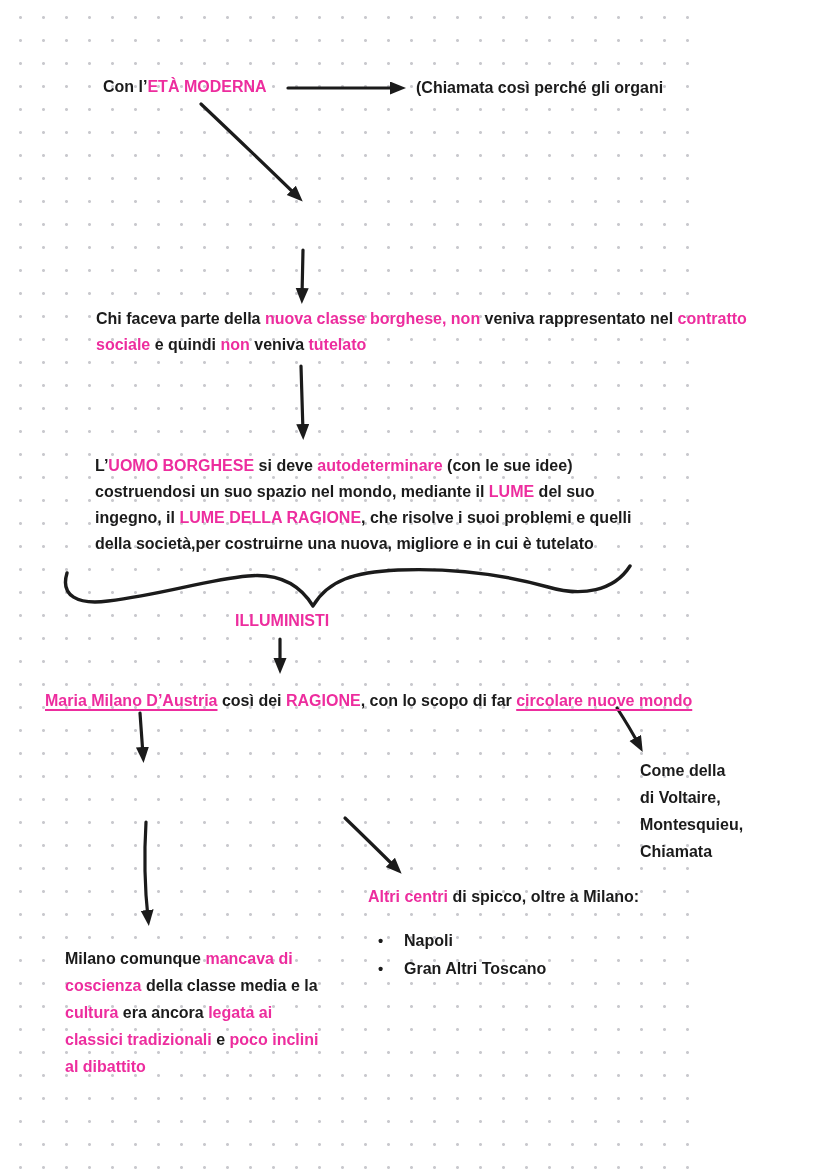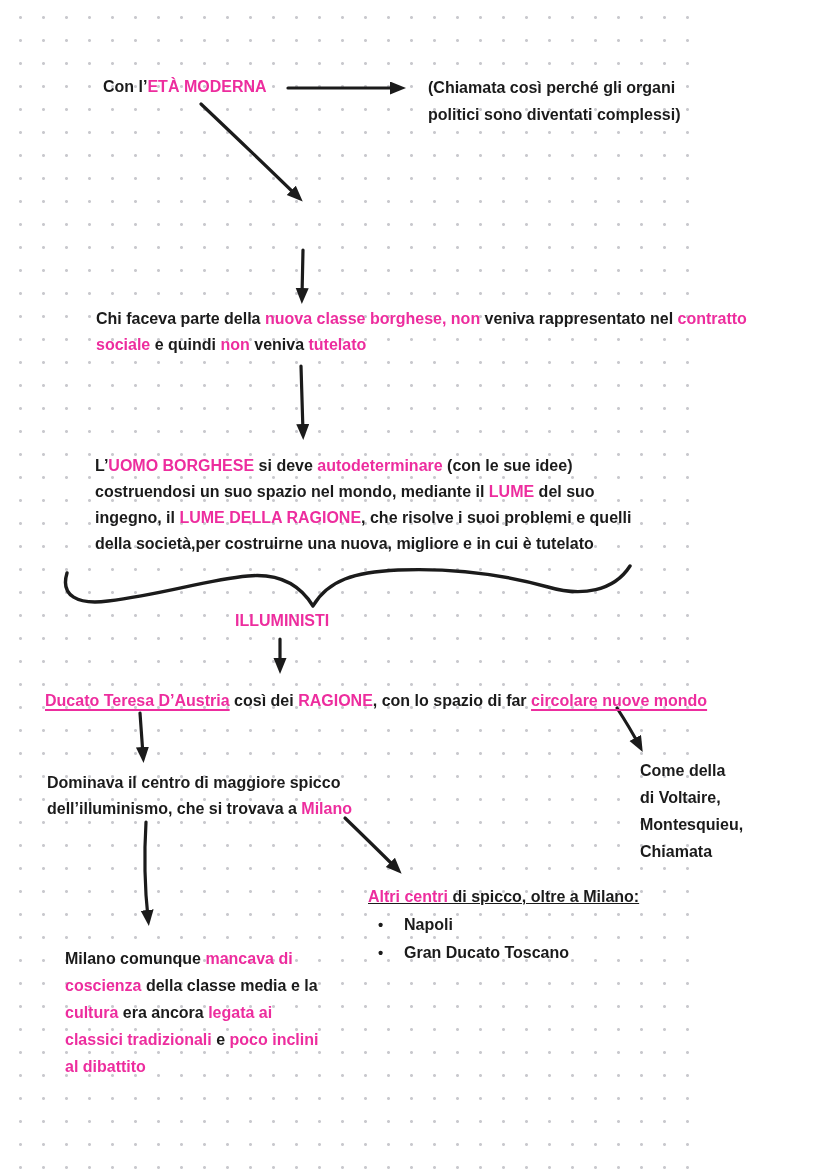--- a/index.html
+++ b/index.html
@@ -42,21 +42,21 @@
   .seg-pink{color:var(--pink);}
   .seg-underline{
     text-decoration:underline;
     text-decoration-thickness:1.6px;
     text-underline-offset:3px;
   }
   .bullet-row{display:flex;align-items:baseline;height:28px;padding-left:10px;}
   .bullet{width:26px;font-size:15px;}
   .lh26{line-height:26px;}
   .lh27{line-height:27px;}
-  .altri-head{margin-bottom:3px;text-decoration:underline;}
+  .altri-head{margin-bottom:19px;}
 </style>
 </head>
 <body>
 
 <div class="canvas">
 
   <svg class="overlay" viewBox="0 0 828 1169" xmlns="http://www.w3.org/2000/svg">
     <defs>
       <marker id="ah" markerUnits="userSpaceOnUse" markerWidth="17" markerHeight="14" refX="8" refY="6.5" orient="auto">
         <path d="M0,0 L16,6.5 L0,13 Z" fill="#1b1b1b"></path>
@@ -69,42 +69,41 @@
     <path class="stroke brace" d="M67,573 C60,596 78,605 108,601 C165,594 205,580 248,576 C280,573 300,585 313,606 C328,580 355,572 398,570 C448,568 498,573 548,587 C582,597 614,591 630,566"></path>
     <path class="stroke" d="M280,639 L280,666" marker-end="url(#ah)"></path>
     <path class="stroke" d="M140,713 L143,755" marker-end="url(#ah)"></path>
     <path class="stroke" d="M617,708 Q630,728 639,745" marker-end="url(#ah)"></path>
     <path class="stroke" d="M146,822 Q143,872 148,918" marker-end="url(#ah)"></path>
     <path class="stroke" d="M345,818 Q378,850 396,868" marker-end="url(#ah)"></path>
   </svg>
 
   <div class="txt" style="left:103px;top:74px"><span class="seg-black">Con l’</span><span class="seg-pink">ETÀ MODERNA</span></div>
 
-  <div class="txt lh27" style="left:428px;top:74px"><span class="seg-black">(Chiamata così perché gli organi</span><br><span class="seg-black">politici sono diventati complessi)</span></div>
+  <div class="txt lh27" style="left:416px;top:74px"><span class="seg-black">(Chiamata così perché gli organi</span><br></div>
 
 
   <div class="txt lh26" style="left:96px;top:306px"><span class="seg-black">Chi faceva parte della </span><span class="seg-pink">nuova classe borghese,</span><span class="seg-black"> </span><span class="seg-pink">non</span><span class="seg-black"> veniva rappresentato nel </span><span class="seg-pink">contratto</span><br><span class="seg-pink">sociale</span><span class="seg-black"> e quindi </span><span class="seg-pink">non</span><span class="seg-black"> veniva </span><span class="seg-pink">tutelato</span></div>
 
   <div class="txt lh26" style="left:95px;top:453px"><span class="seg-black">L’</span><span class="seg-pink">UOMO BORGHESE</span><span class="seg-black"> si deve </span><span class="seg-pink">autodeterminare</span><span class="seg-black"> (con le sue idee)</span><br><span class="seg-black">costruendosi un suo spazio nel mondo, mediante il </span><span class="seg-pink">LUME</span><span class="seg-black"> del suo</span><br><span class="seg-black">ingegno, il </span><span class="seg-pink">LUME DELLA RAGIONE</span><span class="seg-black">, che risolve i suoi problemi e quelli</span><br><span class="seg-black">della società,per costruirne una nuova, migliore e in cui è tutelato</span></div>
 
   <div class="txt" style="left:235px;top:608px"><span class="seg-pink">ILLUMINISTI</span></div>
 
-  <div class="txt" style="left:45px;top:688px"><span class="seg-pink seg-underline">Ducato Teresa D’Austria</span><span class="seg-black"> così dei </span><span class="seg-pink">RAGIONE</span><span class="seg-black">, con lo spazio di far </span><span class="seg-pink seg-underline">circolare nuove mondo</span></div>
+  <div class="txt" style="left:45px;top:688px"><span class="seg-pink seg-underline">Maria Milano D’Austria</span><span class="seg-black"> così dei </span><span class="seg-pink">RAGIONE</span><span class="seg-black">, con lo scopo di far </span><span class="seg-pink seg-underline">circolare nuove mondo</span></div>
 
-  <div class="txt lh26" style="left:47px;top:770px"><span class="seg-black">Dominava il centro di maggiore spicco</span><br><span class="seg-black">dell’illuminismo, che si trovava a </span><span class="seg-pink">Milano</span></div>
 
   <div class="txt lh27" style="left:640px;top:757px"><span class="seg-black">Come della</span><br><span class="seg-black">di Voltaire,</span><br><span class="seg-black">Montesquieu,</span><br><span class="seg-black">Chiamata</span></div>
 
   <div class="txt" style="left:368px;top:884px">
     <div class="altri-head"><span class="seg-pink">Altri centri</span><span class="seg-black"> di spicco, oltre a Milano:</span></div>
     <div class="bullet-row">
       <span class="bullet">•</span>
       <span>Napoli</span>
     </div>
     <div class="bullet-row">
       <span class="bullet">•</span>
-      <span>Gran Ducato Toscano</span>
+      <span>Gran Altri Toscano</span>
     </div>
   </div>
 
   <div class="txt lh27" style="left:65px;top:945px"><span class="seg-black">Milano comunque </span><span class="seg-pink">mancava di</span><br><span class="seg-pink">coscienza</span><span class="seg-black"> della classe media e la</span><br><span class="seg-pink">cultura</span><span class="seg-black"> era ancora </span><span class="seg-pink">legata ai</span><br><span class="seg-pink">classici tradizionali</span><span class="seg-black"> e </span><span class="seg-pink">poco inclini</span><br><span class="seg-pink">al dibattito</span></div>
 
 </div>
 
 </body></html>

